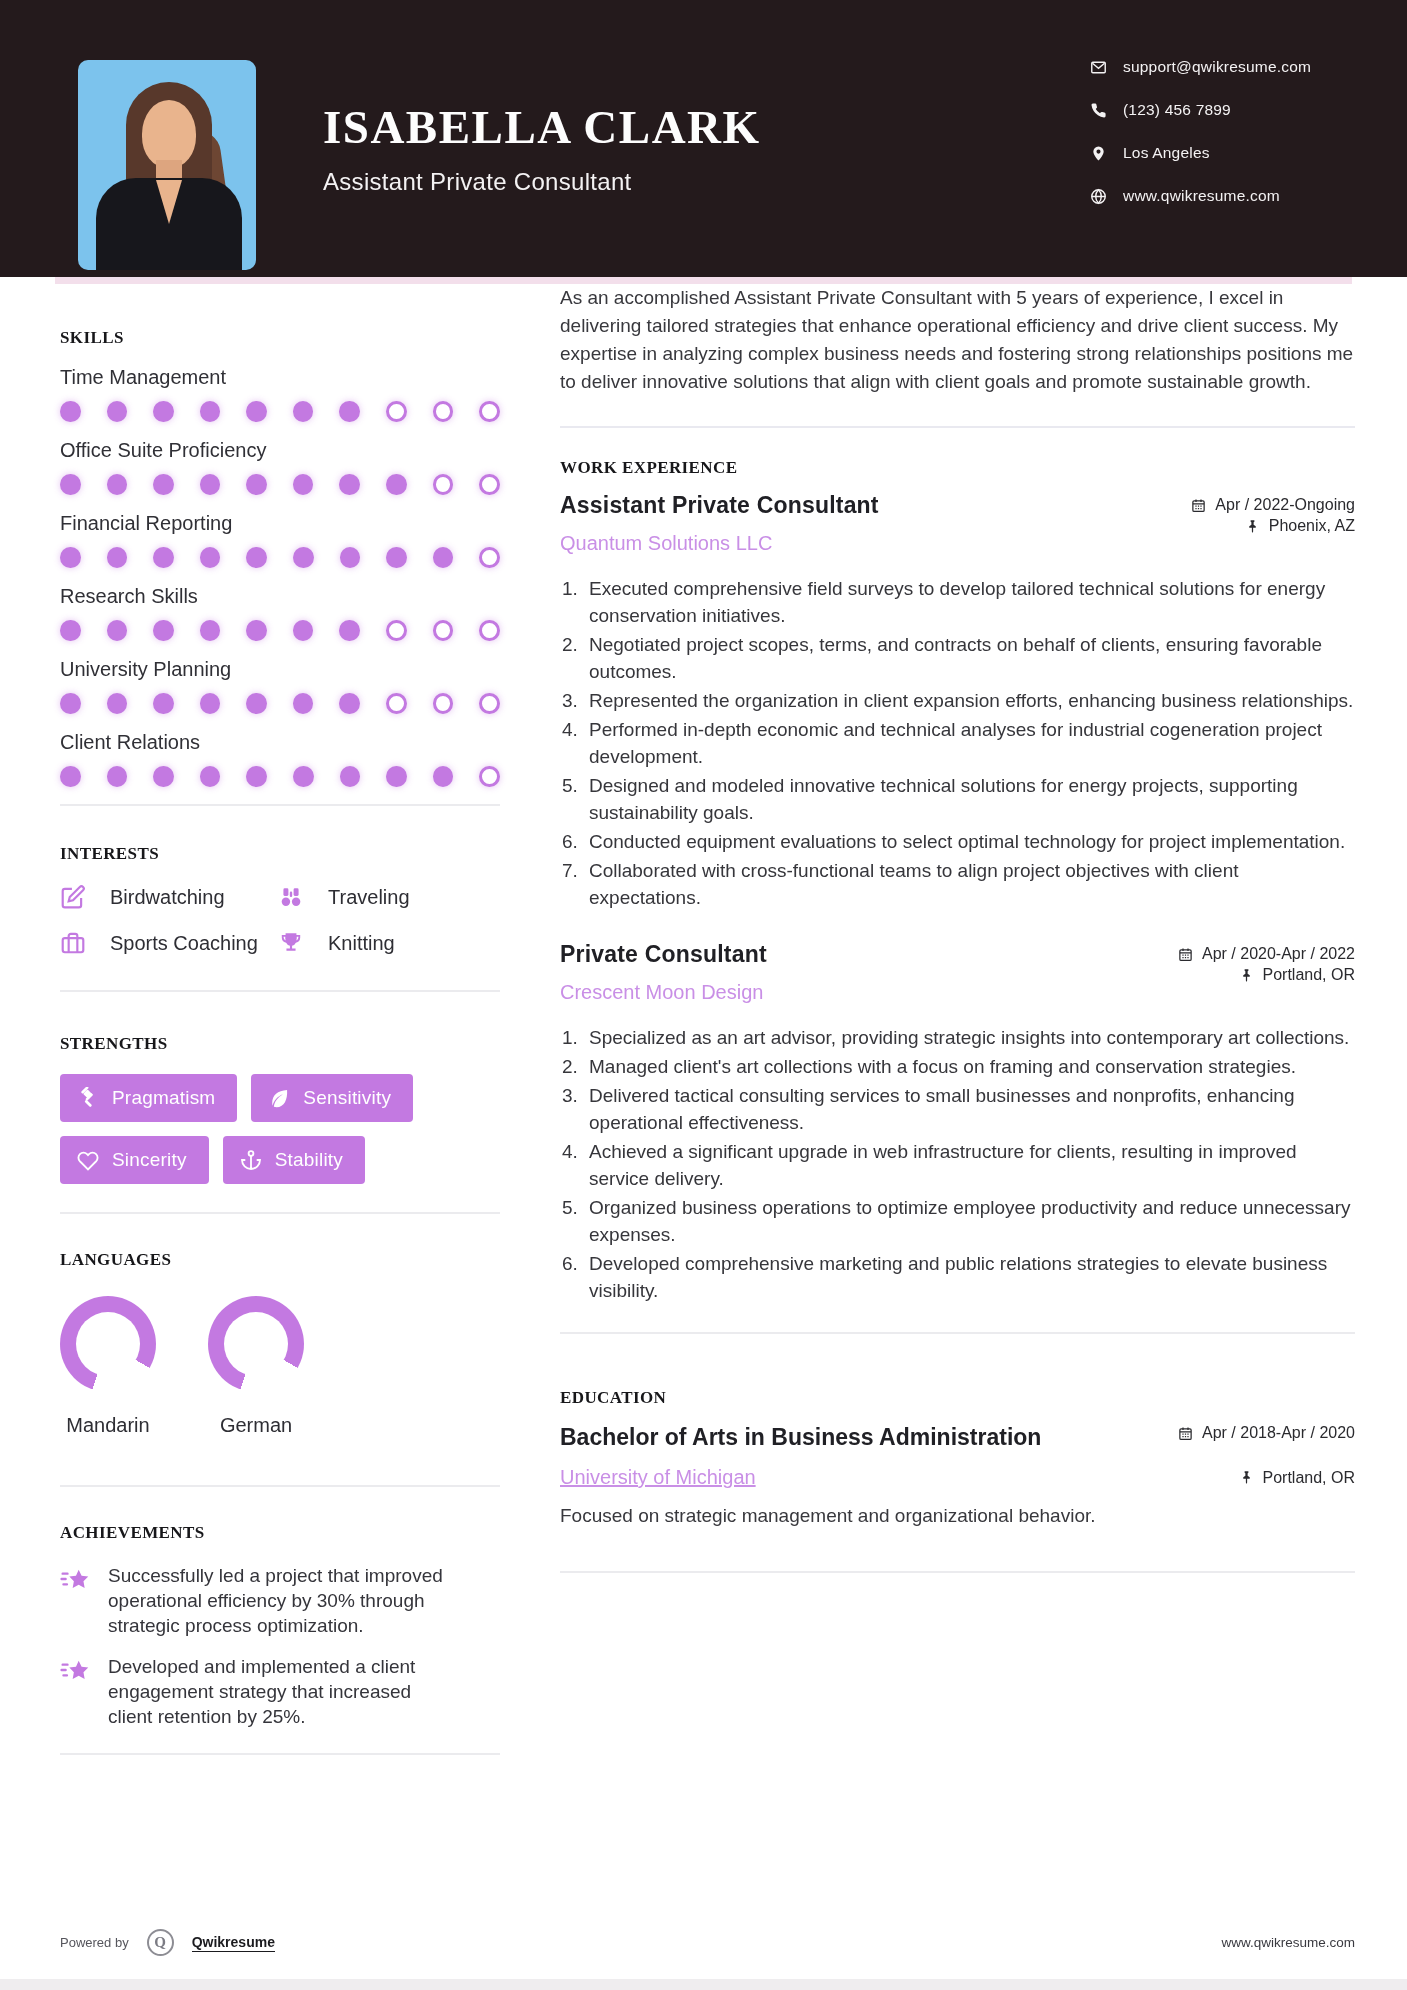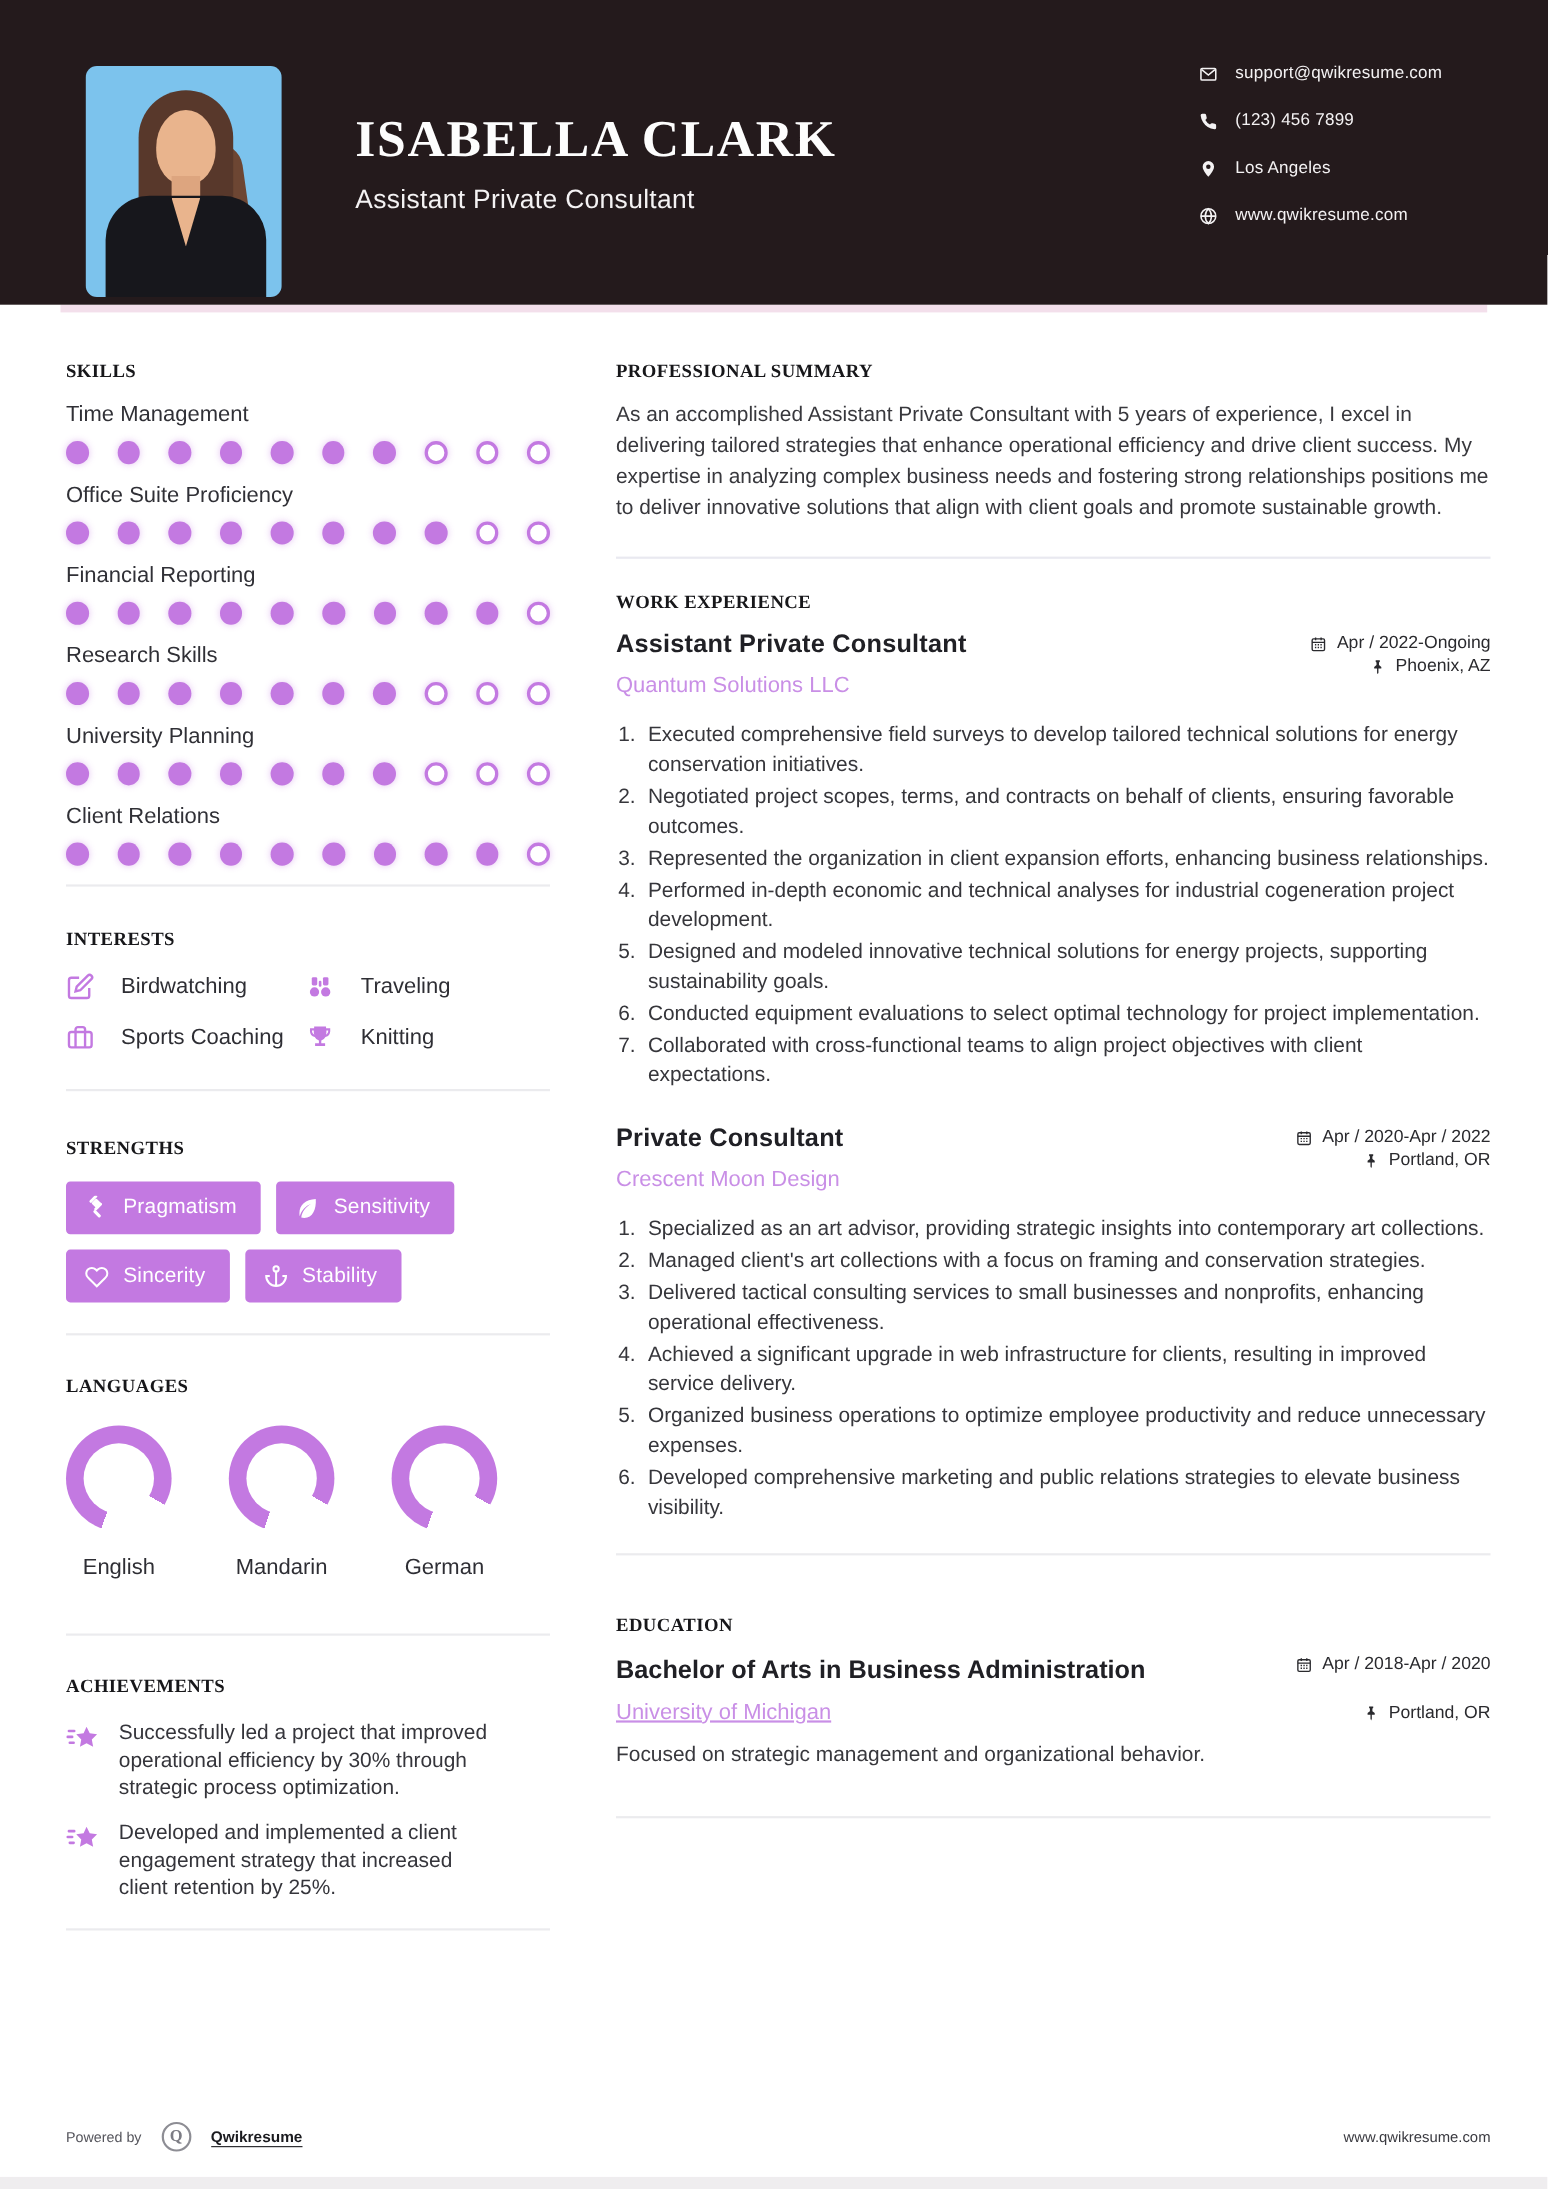--- a/index.html
+++ b/index.html
@@ -380,24 +380,20 @@
             </svg>
           <span>Stability</span>
         </div>
       </div>
       <hr class="divider strengths-divider">
 
       <h2 class="section-title languages-title">LANGUAGES</h2>
       <div class="langs">
         <div class="lang">
           <div class="ring" style="background: conic-gradient(rgb(195, 121, 225) 0deg, rgb(195, 121, 225) 120deg, transparent 120deg, transparent 199.2deg, rgb(195, 121, 225) 199.2deg, rgb(195, 121, 225) 360deg);"></div>
-          <div class="lang-label">English</div>
-        </div>
-        <div class="lang">
-          <div class="ring" style="background: conic-gradient(rgb(195, 121, 225) 0deg, rgb(195, 121, 225) 120deg, transparent 120deg, transparent 199.2deg, rgb(195, 121, 225) 199.2deg, rgb(195, 121, 225) 360deg);"></div>
           <div class="lang-label">Mandarin</div>
         </div>
         <div class="lang">
           <div class="ring" style="background: conic-gradient(rgb(195, 121, 225) 0deg, rgb(195, 121, 225) 120deg, transparent 120deg, transparent 199.2deg, rgb(195, 121, 225) 199.2deg, rgb(195, 121, 225) 360deg);"></div>
           <div class="lang-label">German</div>
         </div>
       </div>
       <hr class="divider languages-divider">
 
       <h2 class="section-title achievements-title">ACHIEVEMENTS</h2>
@@ -413,21 +409,20 @@
               <use href="#i-shooting-star"></use>
             </svg>
           <div class="ach-text">Developed and implemented a client engagement strategy that increased client retention by 25%.</div>
         </div>
       </div>
       <hr class="divider ach-divider">
     </div>
 
     <div class="col-right">
 
-      <h2 class="section-title summary-title">PROFESSIONAL SUMMARY</h2>
       <p class="summary-text">As an accomplished Assistant Private Consultant with 5 years of experience, I excel in delivering tailored strategies that enhance operational efficiency and drive client success. My expertise in analyzing complex business needs and fostering strong relationships positions me to deliver innovative solutions that align with client goals and promote sustainable growth.</p>
       <hr class="divider summary-divider">
 
       <h2 class="section-title we-title">WORK EXPERIENCE</h2>
 
       <div>
         <div class="job-header">
           <div>
             <div class="job-title">Assistant Private Consultant</div>
             <div class="job-company">Quantum Solutions LLC</div>

